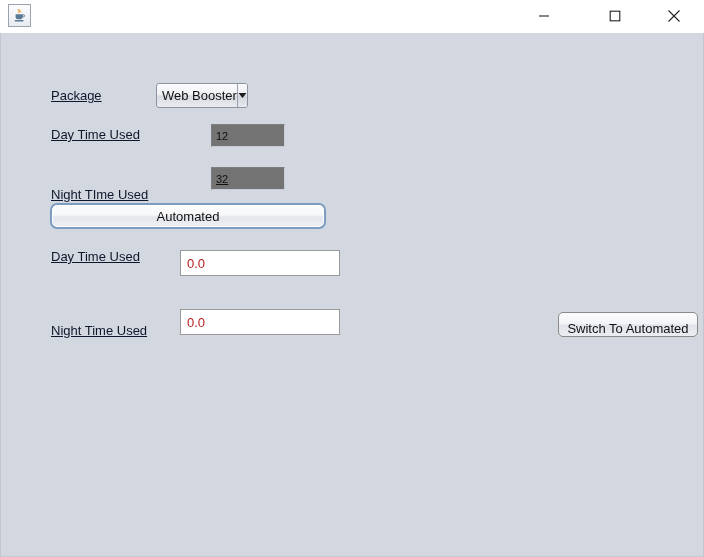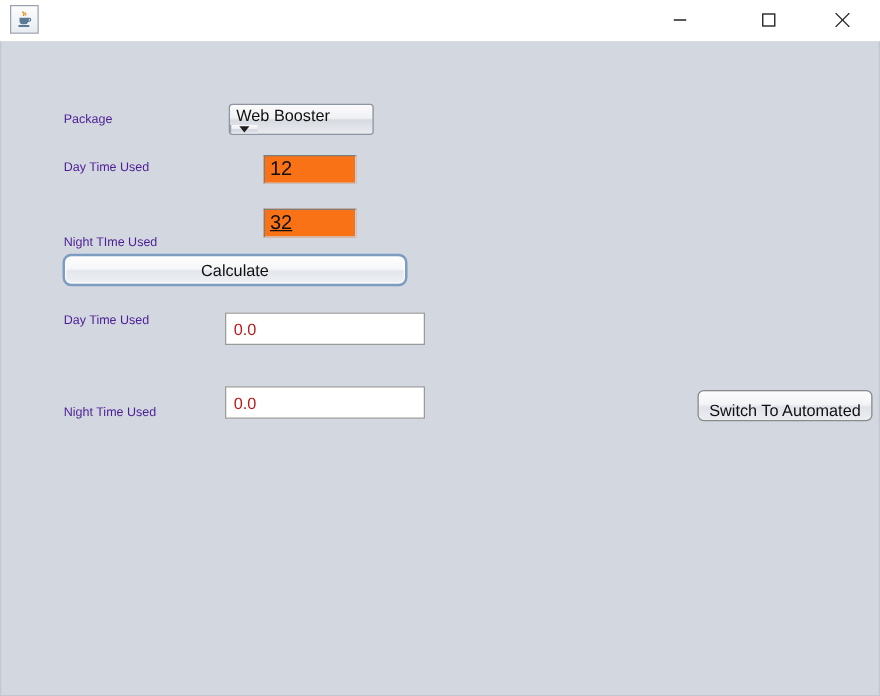--- a/index.html
+++ b/index.html
@@ -75,42 +75,42 @@
     height: 524px;
     background: #d3d7e0;
     border-left: 1px solid #c3c7d0;
     border-right: 1px solid #c3c7d0;
     border-bottom: 1px solid #c3c7d0;
     box-sizing: border-box;
   }
 
   .form-label {
     position: absolute;
-    font-size: 10px;
-    color: #4c1d95;
+    font-size: 13px;
+    color: #0f172a;
     white-space: nowrap;
     line-height: 16px;
+    text-decoration: underline;
   }
 
   
   #package-combo {
     position: absolute;
-    left: 182px;
+    left: 155px;
     top: 50px;
-    width: 116px;
+    width: 92px;
     height: 25px;
     box-sizing: border-box;
     border: 1px solid #8d93a0;
     border-radius: 3px;
     background: linear-gradient(180deg, #fbfbfc 0%, #f0f1f4 46%, #d7dae1 52%, #e9ebef 100%);
     display: flex;
     align-items: stretch;
     cursor: default;
     overflow: hidden;
-    flex-direction: column;
   }
   #package-combo-value {
     flex: 1;
     display: flex;
     align-items: center;
     padding-left: 5px;
     font-size: 13px;
     color: #101010;
     white-space: nowrap;
   }
@@ -121,27 +121,27 @@
     display: flex;
     align-items: center;
     justify-content: center;
   }
   #package-combo-arrow svg { display: block; }
 
   
   .text-input {
     position: absolute;
     box-sizing: border-box;
-    background: #f97316;
+    background: #737373;
     border-top: 1px solid #7d7d7d;
     border-left: 1px solid #7d7d7d;
     border-right: 1px solid #c8ccd4;
     border-bottom: 1px solid #c8ccd4;
     font-family: "Liberation Sans", sans-serif;
-    font-size: 16px;
+    font-size: 11px;
     color: #101010;
     padding: 0 0 0 4px;
     line-height: normal;
   }
 
   #day-time-used-input   { left: 210px; top: 91px;  width: 74px; height: 23px; }
   #night-time-used-input { left: 210px; top: 134px; width: 74px; height: 23px; text-decoration: underline; }
 
   
   .output-field {
@@ -243,21 +243,21 @@
         </svg>
       </span>
     </div>
 
     <div class="form-label" style="left:50px; top:94px;">Day Time Used</div>
     <input class="text-input" id="day-time-used-input" type="text" value="12" style="">
 
     <div class="form-label" style="left:50px; top:154px;">Night TIme Used</div>
     <input class="text-input" id="night-time-used-input" type="text" value="32" style="">
 
-    <button id="calculate-button">Calculate</button>
+    <button id="calculate-button">Automated</button>
 
     <div class="form-label" style="left:50px; top:216px;">Day Time Used</div>
     <div class="output-field" id="day-time-left-field">0.0</div>
 
     <div class="form-label" style="left:50px; top:290px;">Night Time Used</div>
     <div class="output-field" id="night-time-left-field">0.0</div>
 
     <button id="switch-to-automated-button">Switch To Automated</button>
 
   </div>

